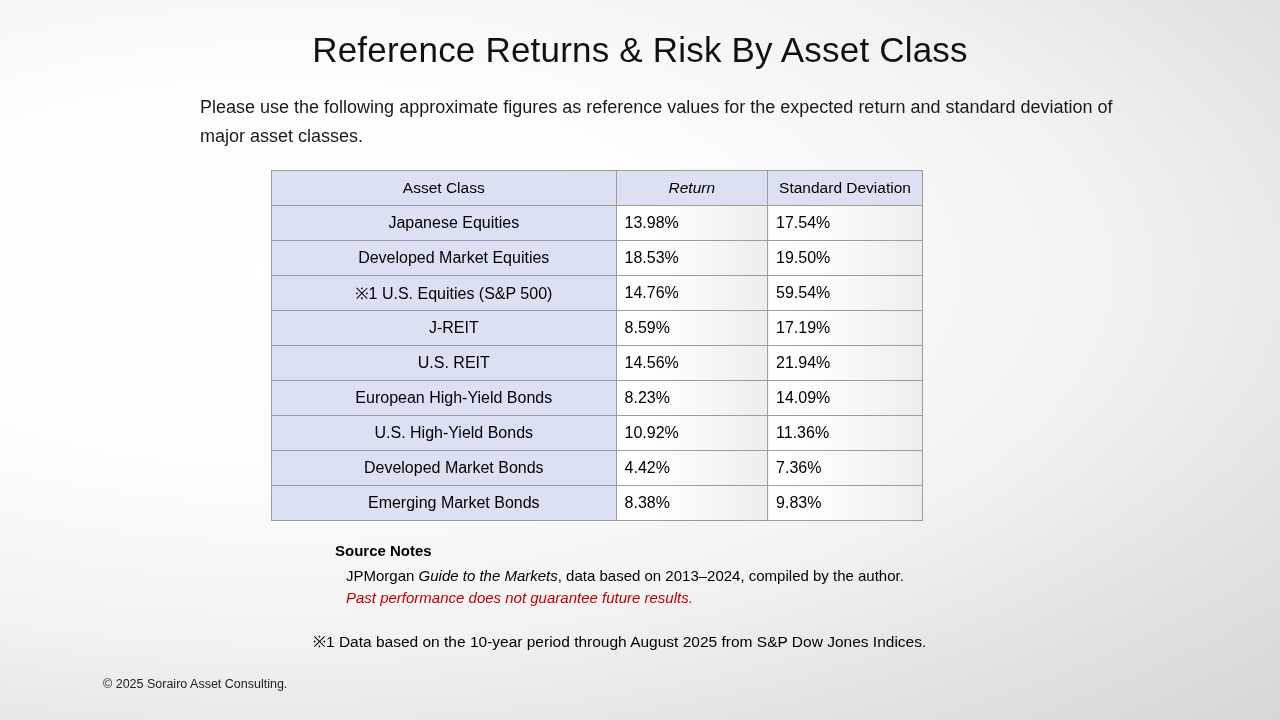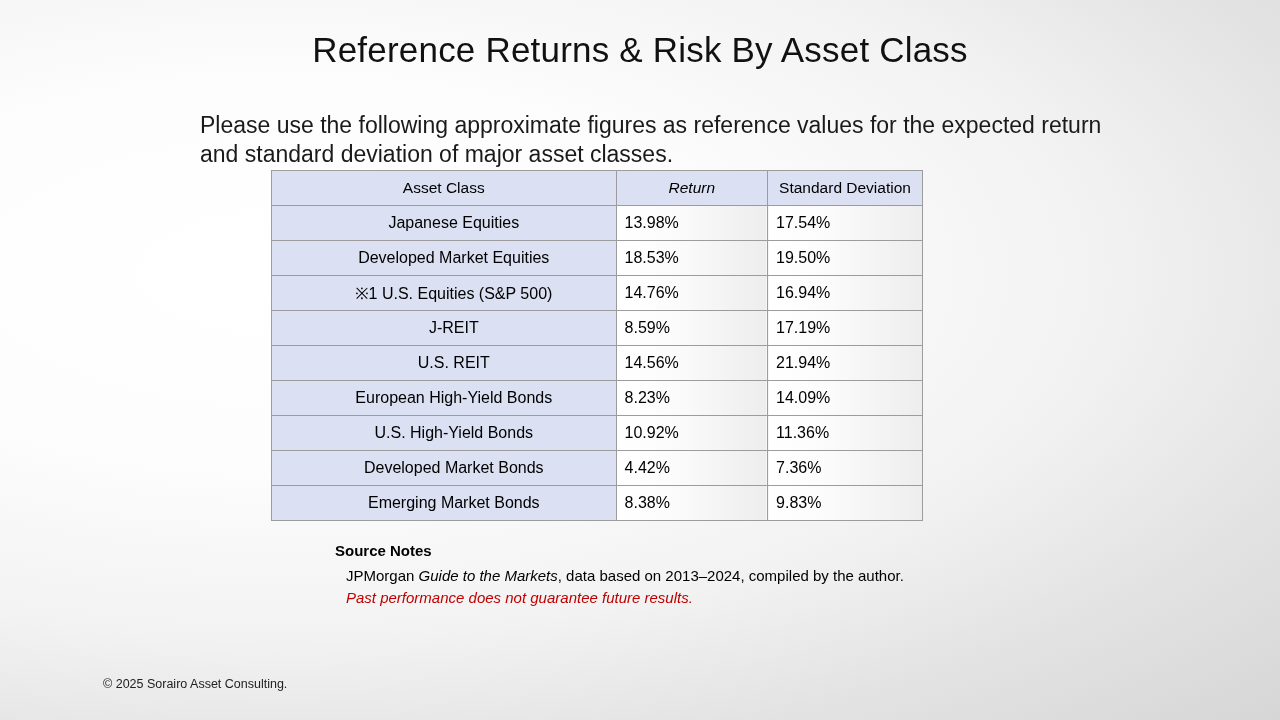--- a/index.html
+++ b/index.html
@@ -25,24 +25,24 @@
     left: 0;
     width: 1280px;
     text-align: center;
     font-size: 35px;
     font-weight: normal;
     letter-spacing: 0.2px;
     color: #111111;
   }
   .intro {
     position: absolute;
-    top: 111px;
+    top: 93px;
     left: 200px;
     width: 930px;
-    font-size: 23px;
+    font-size: 18px;
     line-height: 29px;
     color: #1a1a1a;
   }
   table.data {
     position: absolute;
     top: 170px;
     left: 271px;
     width: 652px;
     border-collapse: collapse;
     font-size: 16px;
@@ -133,21 +133,21 @@
         <td class="num">17.54%</td>
       </tr>
       <tr>
         <td class="asset">Developed Market Equities</td>
         <td class="num">18.53%</td>
         <td class="num">19.50%</td>
       </tr>
       <tr>
         <td class="asset">※1 U.S. Equities (S&amp;P 500)</td>
         <td class="num">14.76%</td>
-        <td class="num">16.94%</td>
+        <td class="num">59.54%</td>
       </tr>
       <tr>
         <td class="asset">J-REIT</td>
         <td class="num">8.59%</td>
         <td class="num">17.19%</td>
       </tr>
       <tr>
         <td class="asset">U.S. REIT</td>
         <td class="num">14.56%</td>
         <td class="num">21.94%</td>
@@ -174,16 +174,17 @@
       </tr>
     </tbody>
   </table>
 
   <div class="notes">
     <div class="notes-title">Source Notes</div>
     <div class="notes-line"><span>JPMorgan </span><em class="italic">Guide to the Markets</em><span>, data based on 2013–2024, compiled by the author.</span></div>
     <div class="notes-warn">Past performance does not guarantee future results.</div>
   </div>
 
+  <div class="footnote">※1 Data based on the 10-year period through August 2025 from S&amp;P Dow Jones Indices.</div>
 
   <div class="copyright">© 2025 Sorairo Asset Consulting.</div>
 
 </div>
 
 </body></html>

